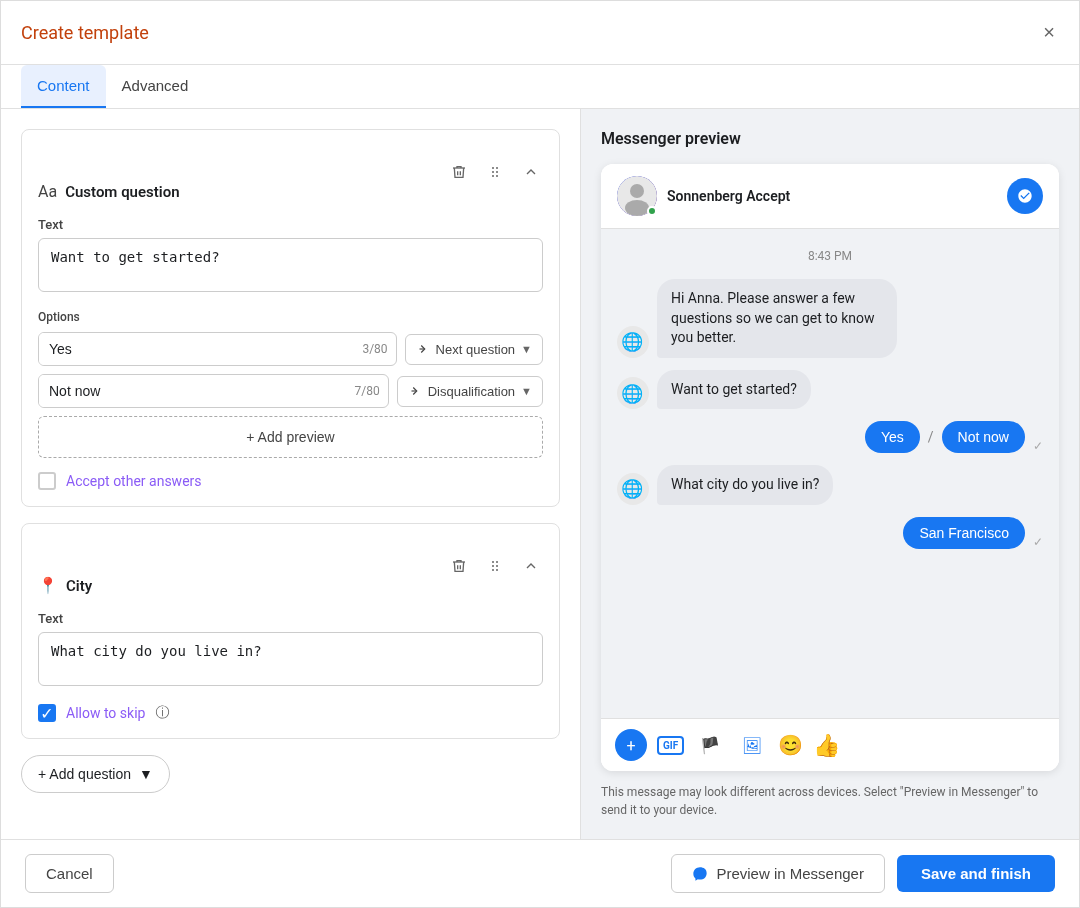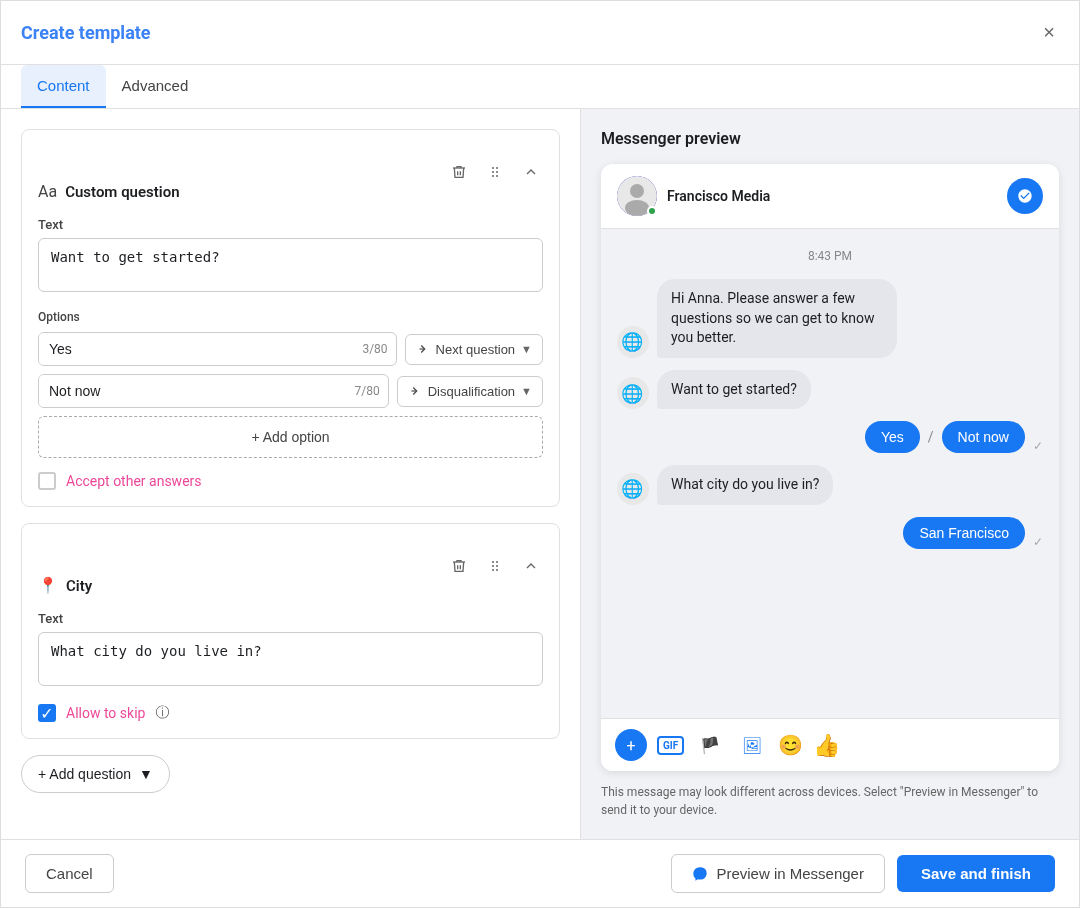--- a/index.html
+++ b/index.html
@@ -1,21 +1,21 @@
 <!DOCTYPE html>
 <html><head>
   <meta charset="utf-8">
   <style>
     * { box-sizing: border-box; margin: 0; padding: 0; }
     body { font-family: -apple-system, BlinkMacSystemFont, 'Segoe UI', Roboto, sans-serif; background: #fff; width: 1080px; height: 908px; overflow: hidden; }
 
     .modal { display: flex; flex-direction: column; width: 1080px; height: 908px; border: 1px solid #ddd; background: #fff; }
 
     .modal-header { display: flex; align-items: center; justify-content: space-between; padding: 16px 20px; border-bottom: 1px solid #e0e0e0; }
-    .modal-title { font-size: 18px; font-weight: 700; color: #3b82f6; }
+    .modal-title { font-size: 18px; font-weight: 400; color: #c2410c; }
     .close-btn { background: none; border: none; cursor: pointer; font-size: 20px; color: #666; padding: 4px; }
 
     .modal-tabs { display: flex; padding: 0 20px; border-bottom: 1px solid #e0e0e0; }
     .tab { padding: 12px 16px; font-size: 15px; cursor: pointer; border-bottom: 2px solid transparent; color: #444; background: none; border-top: none; border-left: none; border-right: none; }
     .tab.active { color: #1877f2; border-bottom: 2px solid #1877f2; background: #e8f0fe; border-radius: 6px 6px 0 0; font-weight: 500; }
 
     .modal-body { display: flex; flex: 1; overflow: hidden; }
 
     
     .left-panel { width: 580px; padding: 20px; overflow-y: auto; border-right: 1px solid #e0e0e0; }
@@ -41,21 +41,21 @@
     .option-action { display: flex; align-items: center; border: 1px solid #ccc; border-radius: 6px; padding: 7px 10px; gap: 6px; font-size: 13px; color: #444; cursor: pointer; background: #fff; white-space: nowrap; }
     .option-action svg { width: 14px; height: 14px; }
     .dropdown-arrow { font-size: 11px; color: #666; }
 
     .add-option-btn { width: 100%; border: 1px dashed #aaa; border-radius: 6px; padding: 12px; font-size: 14px; color: #444; background: #fff; cursor: pointer; text-align: center; margin-bottom: 14px; }
 
     .checkbox-row { display: flex; align-items: center; gap: 10px; }
     .checkbox { width: 18px; height: 18px; border: 2px solid #ccc; border-radius: 3px; display: flex; align-items: center; justify-content: center; cursor: pointer; }
     .checkbox.unchecked { background: #fff; }
     .checkbox.checked { background: #1877f2; border-color: #1877f2; color: #fff; }
-    .checkbox-label { font-size: 14px; color: #ec4899; }
+    .checkbox-label { font-size: 14px; color: #8b5cf6; }
 
     .add-question-btn { display: flex; align-items: center; gap: 8px; padding: 10px 16px; border: 1px solid #ccc; border-radius: 20px; background: #fff; font-size: 14px; cursor: pointer; color: #1c1e21; }
 
     
     .right-panel { flex: 1; padding: 20px; background: #f0f2f5; display: flex; flex-direction: column; }
     .preview-title { font-size: 16px; font-weight: 600; color: #1c1e21; margin-bottom: 16px; }
 
     .messenger-window { background: #fff; border-radius: 12px; overflow: hidden; flex: 1; display: flex; flex-direction: column; box-shadow: 0 2px 8px rgba(0,0,0,0.1); }
 
     .messenger-header { display: flex; align-items: center; justify-content: space-between; padding: 12px 16px; background: #fff; border-bottom: 1px solid #e0e0e0; }
@@ -195,21 +195,21 @@
             <svg width="14" height="14" viewBox="0 0 24 24" fill="none" stroke="currentColor" stroke-width="2">
                 <polyline points="9 18 15 12 9 6"></polyline>
                 <line x1="6" y1="12" x2="14" y2="12"></line>
               </svg>
             <span>Disqualification</span>
             <span class="dropdown-arrow">▼</span>
           </button>
         </div>
 
         
-        <button class="add-option-btn">+ Add option</button>
+        <button class="add-option-btn">+ Add preview</button>
 
         
         <div class="checkbox-row">
           <div class="checkbox unchecked"></div>
           <span class="checkbox-label">Accept other answers</span>
         </div>
       </div>
 
       <div class="section-card">
         <div class="section-header">
@@ -272,21 +272,21 @@
             <div class="avatar">
               <div class="avatar-img">
                 <svg width="40" height="40" viewBox="0 0 40 40">
                     <circle cx="20" cy="20" r="20" fill="#e8e8e8"></circle>
                     <circle cx="20" cy="15" r="7" fill="#aaa"></circle>
                     <ellipse cx="20" cy="32" rx="12" ry="8" fill="#aaa"></ellipse>
                   </svg>
               </div>
               <div class="online-dot"></div>
             </div>
-            <span class="profile-name">Francisco Media</span>
+            <span class="profile-name">Sonnenberg Accept</span>
           </div>
           <div class="messenger-action-btn">
             <svg width="16" height="16" viewBox="0 0 24 24" fill="white">
                 <path d="M12 2C6.48 2 2 6.48 2 12s4.48 10 10 10 10-4.48 10-10S17.52 2 12 2zm-2 15l-5-5 1.41-1.41L10 14.17l7.59-7.59L19 8l-9 9z"></path>
               </svg>
           </div>
         </div>
 
         <div class="messenger-messages">
 

